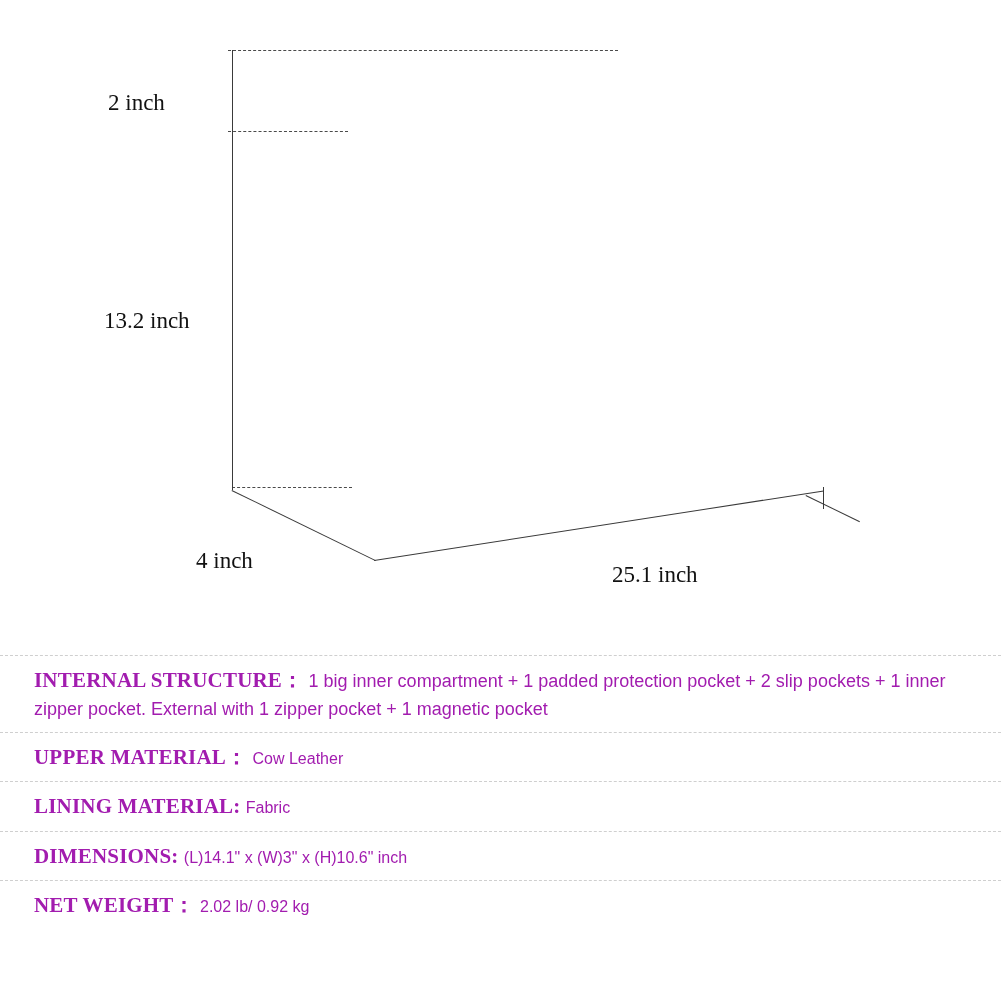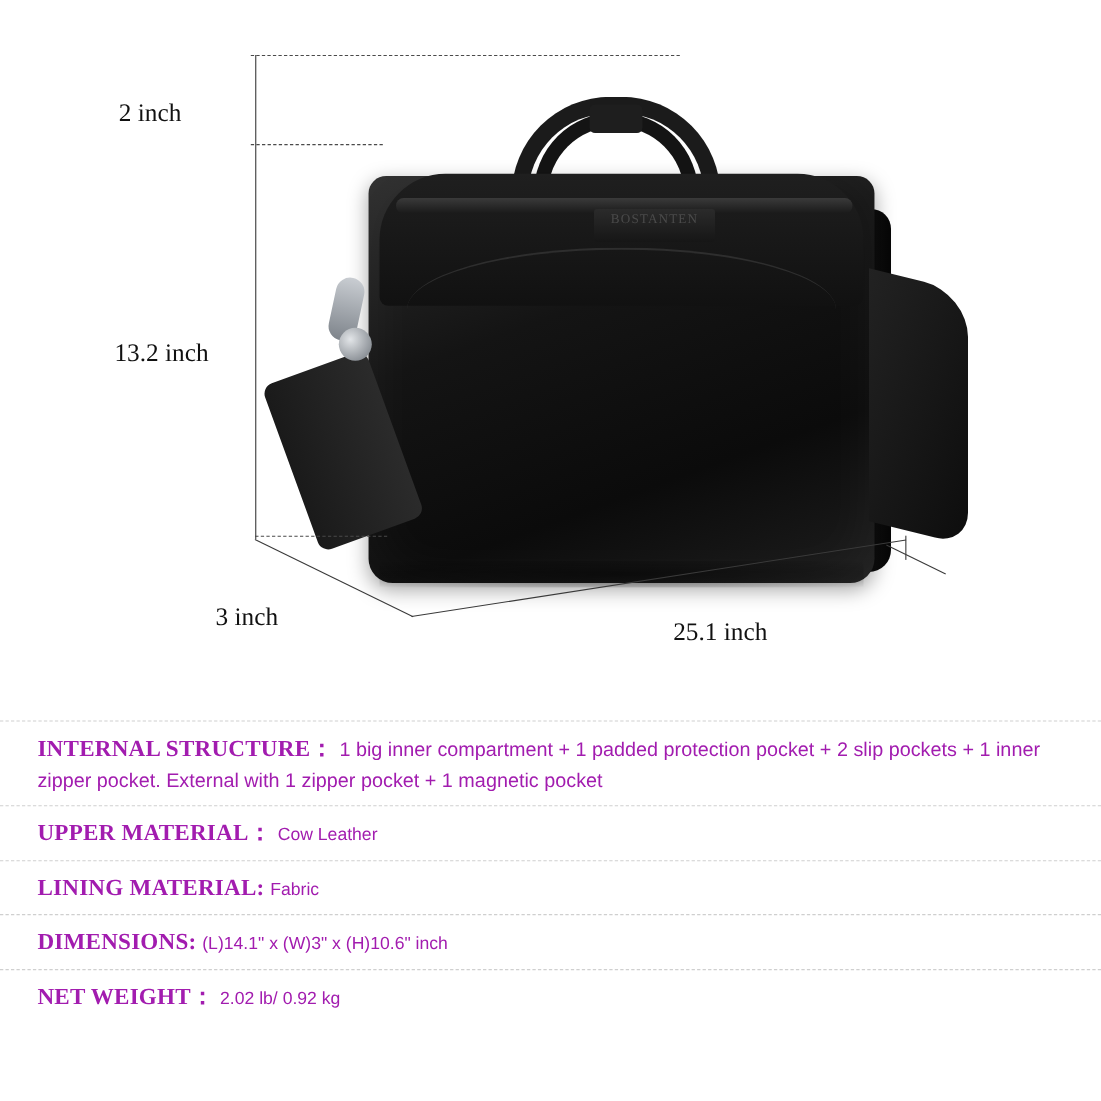--- a/index.html
+++ b/index.html
@@ -228,52 +228,34 @@
     font-family: "Liberation Sans", sans-serif;
     font-size: 16px;
   }
   .spec-row.multiline .spec-value { font-size: 18px; }
 </style>
 </head>
 <body>
 
 <div id="product-diagram">
 
-  <div class="bag-wrap">
-    <div class="handle-arc"></div>
-    <div class="handle-arc2"></div>
-    <div class="handle-wrap"></div>
-    <div class="handle" style="left:215px; top:120px;"></div>
-    <div class="handle" style="left:390px; top:120px;"></div>
-    <div class="side-gusset"></div>
-    <div class="bag-body"></div>
-    <div class="bag-top-panel"></div>
-    <div class="bag-zip"></div>
-    <div class="bag-flap-seam"></div>
-    <div class="logo-plate">BOSTANTEN</div>
-    <div class="strap-pad"></div>
-    <div class="strap-right"></div>
-    <div class="clip"></div>
-    <div class="clip2"></div>
-    <div class="bag-base-shadow"></div>
-  </div>
 
   <div class="dashed-h" style="left:228px; top:50px; width:390px;"></div>
   <div class="dashed-h" style="left:228px; top:131px; width:120px;"></div>
   <div class="dashed-h" style="left:232px; top:487px; width:120px;"></div>
   <div class="vline" style="left:232px; top:50px; height:440px;"></div>
   <div class="vline" style="left:823px; top:487px; height:22px;"></div>
 
   <div class="solid-line" style="left:232px; top:490px; width:160px; transform: rotate(26deg);"></div>
   <div class="solid-line" style="left:374px; top:560px; width:455px; transform: rotate(-8.8deg);"></div>
   <div class="solid-line" style="left:806px; top:495px; width:60px; transform: rotate(26deg);"></div>
 
   <div class="dim-label" style="left:108px; top:90px;">2 inch</div>
   <div class="dim-label" style="left:104px; top:308px;">13.2 inch</div>
-  <div class="dim-label" style="left:196px; top:548px;">3 inch</div>
+  <div class="dim-label" style="left:196px; top:548px;">4 inch</div>
   <div class="dim-label" style="left:612px; top:562px;">25.1 inch</div>
 </div>
 
 <div id="spec-list">
 
   <div class="spec-row multiline">
     <span class="spec-label">INTERNAL STRUCTURE：</span>
     <span class="spec-value">1 big inner compartment + 1 padded protection pocket + 2 slip pockets + 1 inner zipper pocket. External with 1 zipper pocket + 1 magnetic pocket</span>
   </div>
 

